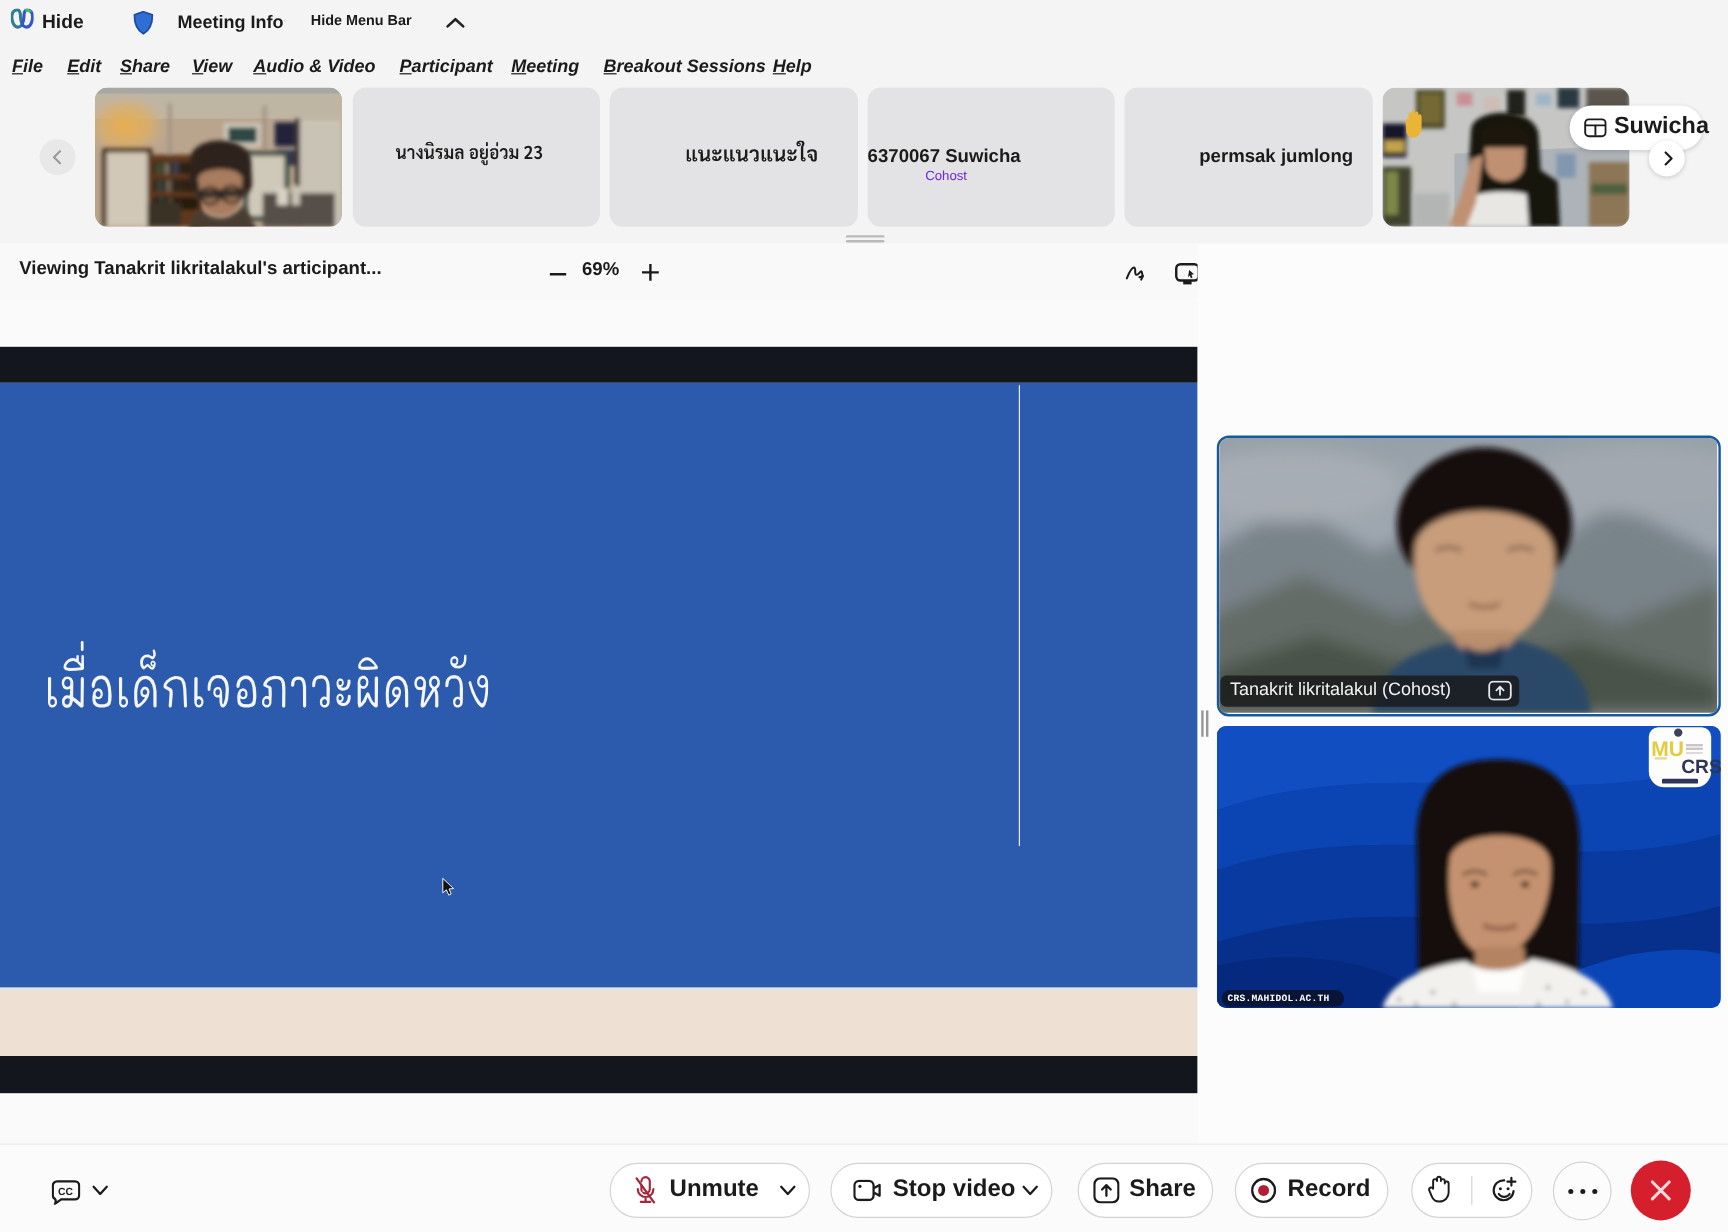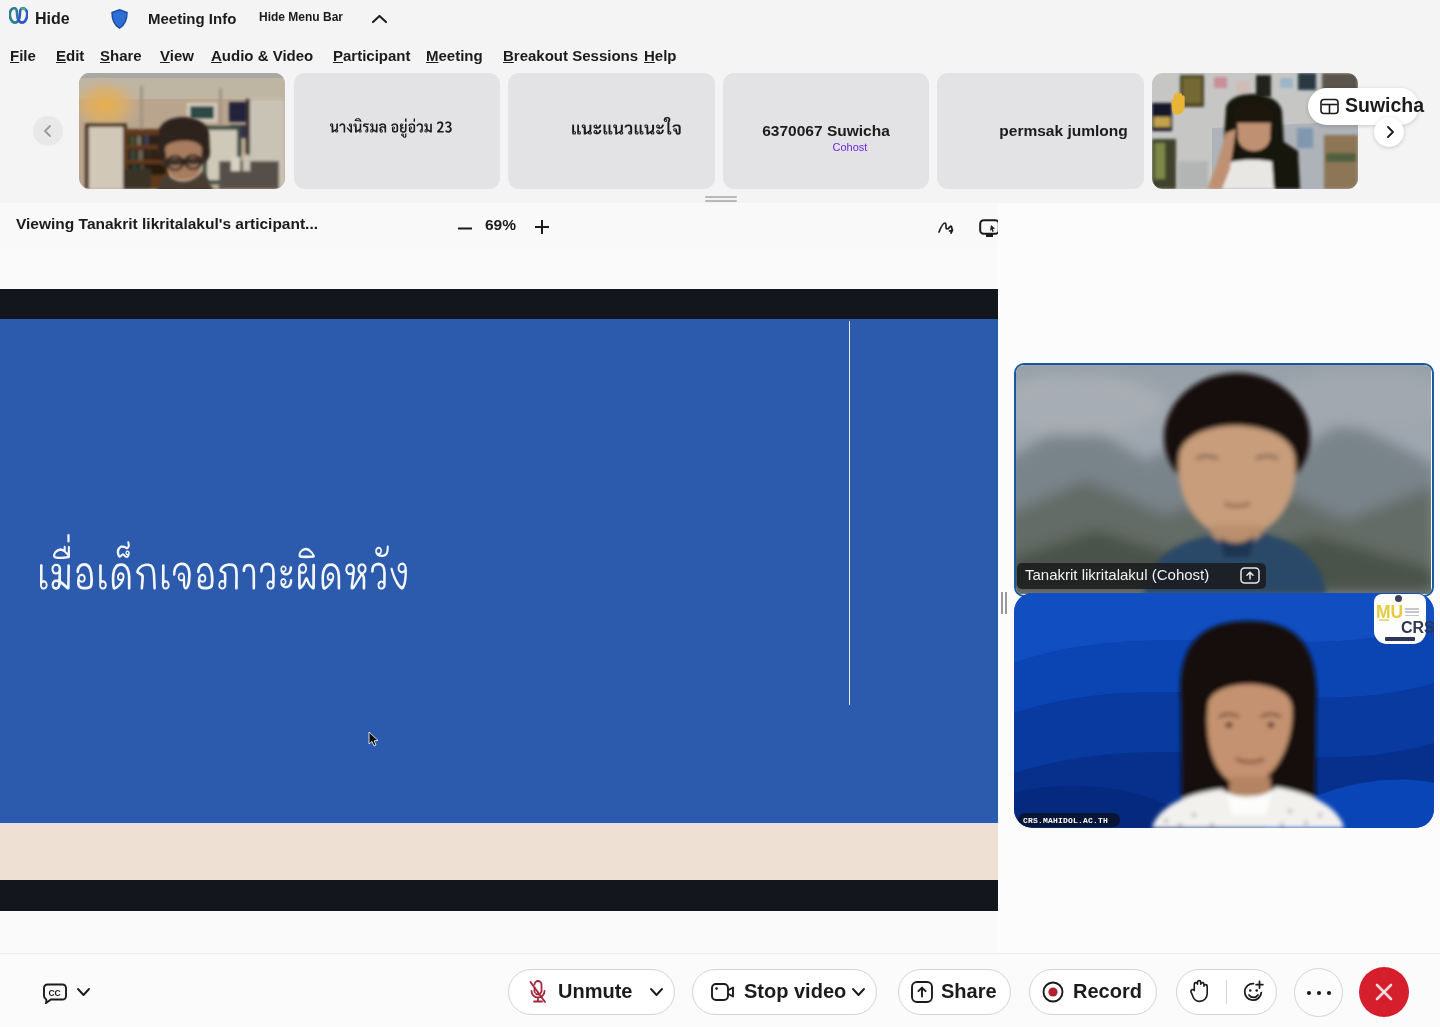--- a/index.html
+++ b/index.html
@@ -20,21 +20,21 @@
   <svg class="abs" style="left:111px;top:9px;" width="17" height="20" viewBox="0 0 17 20">
     <path d="M8.5 0.8 L16 3.5 C16 10 14 16 8.5 19.2 C3 16 1 10 1 3.5 Z" fill="#2f6fd3" stroke="#1b4ea6" stroke-width="1.5"></path>
   </svg>
   <span class="abs" style="left:148px;top:10px;font-size:15px;font-weight:700;">Meeting Info</span>
   <span class="abs" style="left:259px;top:10px;font-size:12px;font-weight:700;">Hide Menu Bar</span>
   <svg class="abs" style="left:371px;top:14px;" width="17" height="10" viewBox="0 0 17 10">
     <path d="M2 8 L8.5 2 L15 8" fill="none" stroke="#222" stroke-width="2.2" stroke-linecap="round" stroke-linejoin="round"></path>
   </svg>
 </div>
 
-<div class="abs" id="menubar" style="left:0;top:40px;width:1268px;height:33px;font-size:15px;font-weight:700;">
+<div class="abs" id="menubar" style="left:0;top:40px;width:1268px;height:33px;font-size:15px;font-weight:700;font-style:italic;">
   <span class="abs" style="left:10px;top:7px;"><u>F</u>ile</span>
   <span class="abs" style="left:56px;top:7px;"><u>E</u>dit</span>
   <span class="abs" style="left:100px;top:7px;"><u>S</u>hare</span>
   <span class="abs" style="left:160px;top:7px;"><u>V</u>iew</span>
   <span class="abs" style="left:211px;top:7px;"><u>A</u>udio &amp; Video</span>
   <span class="abs" style="left:333px;top:7px;"><u>P</u>articipant</span>
   <span class="abs" style="left:426px;top:7px;"><u>M</u>eeting</span>
   <span class="abs" style="left:503px;top:7px;"><u>B</u>reakout Sessions</span>
   <span class="abs" style="left:644px;top:7px;"><u>H</u>elp</span>
 </div>
@@ -105,21 +105,21 @@
   <div class="abs tileg" style="left:294px;top:0;width:206px;height:116px;border-radius:11px;background:#e3e3e5;"></div>
   <div class="abs tileg" style="left:508px;top:0;width:207px;height:116px;border-radius:11px;background:#e3e3e5;"></div>
   <div class="abs tileg" style="left:723px;top:0;width:206px;height:116px;border-radius:11px;background:#e3e3e5;"></div>
   <div class="abs tileg" style="left:937px;top:0;width:207px;height:116px;border-radius:11px;background:#e3e3e5;"></div>
   <div class="abs" id="tiletext1" style="left:330px;top:45px;"><svg width="122" height="20" viewBox="0 0 135.2 20.5" preserveAspectRatio="none">
         <path d="M34.8 4.0 32.2 3.4 27.5 3.2 27.2 3.0 27.7 1.5 29.0 0.4 31.8 0.1 33.8 1.2 34.6 2.8 34.8 4.0Z M84.8 3.8 83.1 3.8 83.2 0.4 84.8 0.5 84.8 3.8Z M94.0 3.9 92.6 3.8 92.8 0.4 94.2 0.5 94.2 3.8 94.0 3.9Z M33.2 2.5 32.2 1.5 31.0 1.1 30.0 1.2 28.9 2.0 33.2 2.5Z M126.0 14.8 118.7 14.8 118.8 13.2 122.0 10.2 123.1 8.5 123.6 7.0 123.3 5.8 122.2 5.2 120.8 5.4 119.5 6.5 119.2 6.3 118.4 5.5 119.0 4.6 120.0 3.9 122.0 3.5 123.5 3.7 124.8 4.4 125.3 5.2 125.6 7.0 125.1 8.8 123.8 10.8 121.5 13.2 126.0 13.4 126.0 14.8Z M132.5 14.8 131.0 15.0 129.5 14.8 128.5 14.3 127.5 13.2 128.5 12.2 129.8 13.1 131.2 13.3 132.2 12.9 132.9 12.0 132.8 11.0 132.2 10.1 131.2 9.7 129.6 9.5 129.8 8.1 131.2 8.0 132.3 7.2 132.6 6.5 132.4 5.8 131.5 5.2 130.2 5.2 128.5 6.2 127.5 5.2 128.2 4.4 129.8 3.7 131.2 3.5 133.2 4.0 134.1 4.8 134.6 6.0 134.1 7.8 132.8 8.8 134.6 10.2 134.9 11.5 134.9 12.5 133.9 14.0 132.5 14.8Z M0.0 6.6 0.5 5.9 1.8 5.5 2.5 5.6 3.3 6.2 3.6 7.2 3.8 12.9 6.5 11.3 6.9 10.8 7.0 5.8 8.8 5.7 8.8 10.5 8.2 11.8 9.1 12.8 9.1 13.8 8.8 14.4 8.0 14.9 6.8 14.9 5.9 14.2 5.5 13.4 3.5 14.9 1.8 14.8 1.8 9.0 0.8 8.6 0.0 7.8Z M16.8 14.9 15.1 14.8 15.1 8.2 14.8 7.4 13.5 6.9 12.5 7.4 11.8 8.5 10.5 8.5 10.3 8.2 10.8 6.8 11.8 5.9 13.5 5.5 15.0 5.7 16.5 6.8 16.9 8.0 16.8 14.9Z M24.2 14.9 22.6 14.8 18.4 10.2 19.2 9.1 22.5 12.6 22.6 12.5 22.7 9.0 21.2 8.4 20.8 7.2 20.9 6.5 22.0 5.6 23.5 5.7 24.4 6.8 24.5 14.8 24.2 14.9Z M34.2 14.8 32.5 14.8 31.9 14.2 31.5 13.4 29.5 14.9 27.7 14.8 27.7 9.0 26.5 8.5 25.9 7.8 25.9 6.8 26.4 6.0 27.0 5.6 28.2 5.6 29.4 6.5 29.8 12.9 32.0 11.6 32.9 10.8 32.9 5.8 34.7 5.8 34.7 10.2 34.2 11.8 34.8 12.2 35.2 13.2 34.9 14.2 34.2 14.8Z M41.5 14.8 39.8 14.9 38.9 13.8 39.2 12.2 40.7 11.5 40.5 9.8 39.2 9.2 36.5 8.8 36.4 8.5 36.9 6.5 38.0 5.6 39.0 5.5 41.5 5.9 42.2 5.5 43.2 5.8 42.8 6.8 42.0 7.3 39.2 6.9 38.5 7.2 38.3 7.5 41.2 8.4 42.4 9.2 42.5 13.2 42.3 14.0 41.5 14.8Z M52.5 14.9 51.0 14.8 48.5 13.3 47.8 14.4 47.0 14.9 45.5 14.9 45.0 14.5 44.4 13.2 44.7 12.2 45.2 11.6 46.3 11.2 46.3 9.0 45.0 8.5 44.4 7.8 44.4 6.8 45.0 5.9 46.2 5.5 47.5 6.0 48.1 7.2 48.1 11.5 50.8 12.9 50.9 5.8 52.7 5.8 52.7 14.8 52.5 14.9Z M62.0 14.9 60.4 14.8 60.4 10.8 59.5 9.9 58.5 9.7 57.2 10.1 56.7 11.2 56.8 11.6 57.8 11.9 58.4 12.5 58.6 13.2 58.3 14.2 57.8 14.8 57.0 15.0 56.0 14.9 55.4 14.5 54.9 13.0 54.9 10.5 55.4 9.5 56.5 8.7 57.5 8.4 59.0 8.4 60.2 9.0 60.4 8.8 60.2 7.6 59.0 7.0 57.0 7.2 56.0 8.1 54.5 8.1 54.4 7.8 54.6 7.0 55.5 6.2 56.8 5.7 59.5 5.6 60.5 5.9 61.8 6.8 62.2 8.5 62.2 14.8 62.0 14.9Z M73.5 14.8 70.5 14.9 69.5 14.4 68.7 13.5 68.6 9.8 69.0 9.2 69.8 8.7 71.0 8.7 71.8 9.2 72.1 9.8 71.8 11.2 70.3 12.0 70.5 13.0 72.5 13.5 73.5 13.1 73.7 12.5 73.7 8.5 73.2 7.4 71.8 6.9 71.0 7.0 70.0 7.4 69.2 8.2 67.8 8.1 68.2 6.9 69.5 6.0 70.8 5.6 73.0 5.6 74.2 6.2 75.3 7.2 75.6 8.5 75.5 13.0 75.0 14.0 73.5 14.8Z M83.0 14.8 81.8 15.0 79.8 14.8 78.5 14.3 77.7 13.5 77.6 11.0 78.4 10.0 77.6 9.0 77.4 7.5 77.9 6.2 78.8 5.7 80.2 5.6 81.2 6.5 81.3 7.0 80.9 8.0 80.2 8.4 79.2 8.5 79.2 8.8 79.8 9.3 81.7 9.5 81.5 10.7 80.0 10.8 79.4 11.2 79.6 13.0 80.0 13.3 81.2 13.6 82.5 13.3 83.0 12.5 83.1 5.8 84.9 5.8 84.8 13.0 84.2 14.1 83.0 14.8Z M92.5 14.8 91.0 15.0 89.2 14.8 87.7 13.8 87.4 12.8 87.4 10.0 87.8 9.2 88.8 8.7 89.8 8.7 90.4 9.0 90.9 9.5 91.0 10.2 90.5 11.5 89.1 12.0 89.4 13.0 90.8 13.6 91.5 13.5 92.2 13.2 92.6 12.5 92.6 8.2 92.0 7.3 90.8 6.9 89.8 7.0 89.0 7.4 88.2 8.2 86.8 8.2 86.7 7.8 87.2 6.8 88.5 5.9 89.5 5.6 91.8 5.6 93.2 6.2 94.1 7.0 94.4 8.5 94.3 13.2 93.5 14.3 92.5 14.8Z M101.8 14.9 100.0 14.8 99.2 13.5 99.5 12.2 101.1 11.5 101.1 8.5 100.7 7.5 99.2 6.9 98.2 7.3 97.5 8.5 96.0 8.5 95.8 8.2 96.2 7.0 97.5 5.9 99.2 5.5 100.8 5.7 101.8 6.1 102.6 7.0 102.9 8.2 102.9 13.2 102.3 14.5 101.8 14.9Z M112.8 14.9 111.2 14.9 108.5 13.2 108.0 14.2 107.2 14.9 105.8 14.9 105.0 14.4 104.6 13.8 104.7 12.5 105.2 11.7 106.4 11.2 106.4 9.0 105.2 8.6 104.6 7.8 104.5 6.8 105.0 6.0 106.2 5.5 107.0 5.6 107.8 6.1 108.2 7.2 108.2 11.5 111.0 12.8 111.1 5.8 112.9 5.8 112.8 14.9Z M80.0 7.5 80.3 7.0 80.0 6.5 79.0 6.6 78.9 7.2 79.2 7.5 80.0 7.5Z M2.0 7.8 2.3 7.2 2.1 6.8 1.5 6.5 1.1 6.8 1.0 7.6 1.5 7.9 2.0 7.8Z M22.9 7.8 23.2 7.2 23.0 6.8 22.5 6.5 22.0 6.7 21.8 7.5 22.2 7.8 22.9 7.8Z M27.9 7.8 28.3 7.2 28.1 6.8 27.5 6.5 27.0 6.7 27.0 7.6 27.9 7.8Z M46.4 7.8 46.8 7.2 46.6 6.8 46.0 6.5 45.5 6.8 45.5 7.6 46.0 7.9 46.4 7.8Z M106.6 7.8 106.9 7.2 106.8 6.8 106.2 6.5 105.8 6.6 105.5 7.0 105.6 7.5 106.0 7.8 106.6 7.8Z M70.9 10.8 71.2 10.2 71.0 9.8 70.5 9.6 70.0 9.7 69.8 10.2 70.0 10.8 70.9 10.8Z M89.8 10.8 90.1 10.2 89.8 9.7 89.0 9.6 88.7 10.0 89.0 10.9 89.8 10.8Z M46.7 13.8 46.9 12.8 46.2 12.4 45.8 12.6 45.5 13.2 45.7 13.8 46.7 13.8Z M106.9 13.8 107.1 13.2 107.0 12.8 106.2 12.4 105.7 12.8 105.9 13.8 106.9 13.8Z M8.0 13.8 8.0 12.9 7.5 12.7 6.8 13.0 6.7 13.5 7.0 13.9 8.0 13.8Z M33.9 13.8 34.1 13.2 33.8 12.8 33.2 12.7 32.8 13.0 32.7 13.5 33.0 13.9 33.9 13.8Z M41.1 13.8 41.1 13.0 40.8 12.7 40.2 12.7 39.8 13.0 40.0 13.8 40.5 14.0 41.1 13.8Z M57.5 13.8 57.6 13.2 57.2 12.7 56.8 12.6 56.3 13.0 56.2 13.5 56.5 13.9 57.5 13.8Z M101.4 13.8 101.6 13.2 101.2 12.7 100.8 12.6 100.2 13.0 100.1 13.5 100.5 13.9 101.4 13.8Z M83.5 20.3 81.2 20.1 80.6 19.5 80.5 18.7 79.1 18.2 78.7 17.2 79.1 16.2 80.2 15.8 81.4 16.2 81.8 17.0 81.9 19.0 82.5 19.3 83.3 18.8 83.3 16.0 84.7 16.0 84.6 19.5 83.5 20.3Z M80.3 17.8 80.6 17.5 80.6 17.0 80.0 16.6 79.5 17.2 79.8 17.7 80.3 17.8Z" fill="#1b1b1b" fill-rule="evenodd"></path>
       </svg></div>
   <div class="abs" id="tiletext2" style="left:572px;top:44px;"><svg width="109" height="18" viewBox="0 0 99.5 16.5" preserveAspectRatio="none">
         <path d="M87.6 0.0 88.9 0.5 89.8 1.8 89.8 2.8 88.9 5.0 88.9 12.8 90.2 13.3 90.8 14.5 90.3 15.8 89.5 16.2 87.8 15.8 87.1 14.8 87.1 5.2 88.1 2.5 88.0 1.8 87.0 1.2 85.6 1.5 86.8 2.2 87.1 3.0 86.8 4.0 86.0 4.5 84.5 4.4 83.7 3.2 83.7 2.2 84.4 0.8 85.9 0.0Z M85.9 3.5 86.1 3.0 85.8 2.6 85.2 2.5 84.9 2.8 85.0 3.6 85.9 3.5Z M2.8 16.1 1.2 16.1 0.6 15.8 0.1 15.0 0.2 6.9 1.9 7.0 1.9 12.8 3.2 13.4 3.8 14.5 3.3 15.8 2.8 16.1Z M7.5 16.0 5.8 16.1 5.1 15.8 4.7 15.0 4.8 6.9 6.4 7.0 6.4 12.8 7.8 13.3 8.3 14.5 8.1 15.2 7.5 16.0Z M17.2 16.0 15.5 16.0 14.9 15.5 14.5 14.6 12.5 16.1 10.7 16.0 10.7 10.2 9.5 9.8 8.9 9.0 8.9 8.0 9.4 7.2 10.0 6.9 11.2 6.9 12.4 7.8 12.8 14.2 15.0 12.9 15.9 12.0 15.9 7.0 17.7 7.0 17.7 11.5 17.2 13.0 17.8 13.5 18.2 14.5 17.9 15.5 17.2 16.0Z M24.0 10.8 21.8 10.8 20.5 10.3 19.6 9.2 19.6 8.2 20.0 7.5 21.2 6.9 22.5 7.2 23.1 8.0 23.2 9.5 24.5 8.8 25.0 7.0 26.8 6.9 26.3 9.0 25.5 10.0 24.0 10.8Z M31.5 16.1 29.8 16.1 28.9 15.0 28.7 7.0 29.0 6.9 30.6 7.0 30.6 12.8 32.0 13.4 32.4 14.5 32.3 15.2 31.5 16.1Z M36.0 16.1 34.2 16.0 33.4 15.0 33.3 7.0 33.5 6.9 35.1 7.0 35.1 12.8 36.5 13.4 37.0 14.5 36.8 15.2 36.0 16.1Z M45.8 16.1 44.2 16.1 43.5 15.4 43.2 14.7 42.5 15.0 41.2 16.1 39.4 16.0 39.4 10.2 38.2 9.8 37.7 9.2 37.6 8.0 38.1 7.2 38.8 6.9 40.0 6.9 41.1 7.8 41.2 14.0 41.5 14.1 43.8 12.8 44.5 12.0 44.6 7.0 46.4 7.0 46.4 12.0 45.9 13.0 46.6 13.8 46.9 14.5 46.5 15.5 45.8 16.1Z M53.8 16.1 52.2 16.1 51.7 15.8 51.2 14.8 51.4 13.8 51.8 13.3 53.1 12.8 53.1 9.8 52.8 8.8 52.2 8.4 51.2 8.2 50.2 8.6 49.5 9.7 48.0 9.7 47.9 9.5 48.4 8.0 49.5 7.1 51.5 6.8 52.8 6.9 54.0 7.5 54.6 8.2 54.9 9.5 54.9 14.5 54.6 15.5 53.8 16.1Z M60.0 16.1 58.2 16.1 57.3 15.0 57.2 6.9 59.0 7.0 59.0 12.8 60.5 13.5 60.9 14.5 60.6 15.5 60.0 16.1Z M64.5 16.1 62.8 16.1 61.9 15.2 61.7 14.2 61.8 6.9 63.5 7.0 63.5 12.8 65.0 13.4 65.4 14.5 65.3 15.2 64.5 16.1Z M74.2 16.1 72.8 16.1 72.0 15.5 71.5 14.7 69.5 16.1 67.9 16.0 67.9 10.2 66.8 9.9 66.2 9.2 66.0 8.1 66.5 7.2 67.2 6.9 68.5 6.9 69.5 7.8 69.8 14.2 72.8 12.2 73.1 11.5 73.1 7.0 74.9 7.0 74.9 11.8 74.3 13.0 75.1 13.8 75.3 14.5 74.8 15.8 74.2 16.1Z M81.0 10.8 78.8 10.8 77.3 10.0 76.7 8.8 77.1 7.5 78.2 6.9 79.5 7.1 80.1 7.8 80.2 9.5 81.0 9.3 81.6 8.8 82.2 6.9 83.9 7.0 83.8 8.0 83.1 9.5 82.2 10.3 81.0 10.8Z M98.0 16.1 96.2 16.2 95.3 15.8 94.7 14.8 94.5 13.5 93.0 13.0 92.4 12.2 92.4 11.2 92.8 10.7 93.8 10.2 94.7 10.2 95.6 11.0 96.3 14.5 96.8 14.8 97.4 14.5 97.3 9.0 96.2 8.2 95.2 8.2 94.2 8.5 93.2 9.5 91.8 9.5 91.7 9.0 92.2 8.0 93.2 7.2 95.5 6.8 97.0 6.9 98.2 7.4 99.0 8.3 99.2 9.5 99.2 14.2 98.8 15.5 98.0 16.1Z M10.9 9.0 11.3 8.5 11.1 8.0 10.5 7.8 10.0 8.0 10.0 8.9 10.9 9.0Z M21.8 9.2 22.1 8.5 21.8 8.0 21.2 7.9 20.7 8.5 20.8 8.9 21.2 9.4 21.8 9.2Z M39.6 9.0 39.9 8.5 39.8 8.0 39.2 7.8 38.8 7.9 38.6 8.8 39.0 9.1 39.6 9.0Z M68.1 9.0 68.4 8.5 68.2 8.1 67.8 7.8 67.2 7.9 67.0 8.2 67.0 8.8 67.5 9.1 68.1 9.0Z M78.9 9.2 79.1 9.0 79.1 8.2 78.8 7.9 78.2 7.9 77.9 8.2 77.9 9.0 78.2 9.3 78.9 9.2Z M94.3 12.2 94.6 11.8 94.5 11.3 94.0 11.0 93.5 11.2 93.4 12.0 93.8 12.3 94.3 12.2Z M23.8 15.8 22.0 15.8 20.2 15.1 19.6 14.0 19.7 13.0 20.0 12.5 21.2 11.9 22.5 12.2 23.1 13.0 23.2 14.5 24.5 13.7 25.0 12.0 26.8 11.9 26.6 13.2 26.1 14.2 25.0 15.3 23.8 15.8Z M80.8 15.8 79.0 15.8 77.6 15.2 76.8 14.0 76.9 12.8 78.0 12.0 79.5 12.1 80.3 13.2 80.2 14.5 81.6 13.8 82.2 11.8 83.8 11.8 83.8 13.0 83.0 14.5 82.0 15.4 80.8 15.8Z M21.6 14.2 22.0 14.0 22.0 13.2 21.2 12.9 20.8 13.2 20.7 13.8 21.0 14.2 21.6 14.2Z M78.8 14.2 79.1 14.0 79.1 13.2 78.8 12.9 78.2 12.9 77.9 13.2 77.9 14.0 78.8 14.2Z M2.6 15.0 2.8 14.5 2.5 14.0 1.8 13.9 1.4 14.2 1.4 14.8 1.8 15.2 2.6 15.0Z M7.2 15.0 7.3 14.5 7.0 14.0 6.5 13.9 6.0 14.2 5.9 14.8 6.2 15.1 7.2 15.0Z M16.9 15.0 17.1 14.5 16.8 14.1 16.2 13.9 15.8 14.3 15.7 14.8 16.0 15.1 16.9 15.0Z M31.3 15.0 31.5 14.5 31.1 14.0 30.5 13.9 30.1 14.2 30.2 15.1 30.8 15.2 31.3 15.0Z M35.9 15.0 36.0 14.5 35.7 14.0 35.0 13.9 34.6 14.2 34.8 15.0 35.2 15.2 35.9 15.0Z M45.6 15.0 45.8 14.5 45.5 14.1 45.0 13.9 44.4 14.2 44.5 15.0 45.0 15.2 45.6 15.0Z M53.4 15.0 53.6 14.5 53.2 14.0 52.8 13.9 52.3 14.2 52.2 14.8 52.5 15.1 53.4 15.0Z M59.8 15.0 59.9 14.2 59.5 13.9 59.0 13.9 58.6 14.2 58.8 15.1 59.2 15.2 59.8 15.0Z M64.3 15.0 64.4 14.2 64.0 13.9 63.5 13.9 63.1 14.2 63.2 15.1 63.8 15.2 64.3 15.0Z M74.1 15.0 74.0 14.1 73.5 13.9 72.9 14.2 73.0 15.1 73.5 15.2 74.1 15.0Z M89.7 15.0 89.8 14.5 89.5 14.0 89.0 13.9 88.5 14.2 88.4 14.8 88.8 15.1 89.7 15.0Z" fill="#1b1b1b" fill-rule="evenodd"></path>
       </svg></div>
-  <div class="abs" style="left:723px;top:0;width:206px;height:116px;text-align:center;">
+  <div class="abs" style="left:723px;top:0;width:206px;height:116px;">
     <div style="margin-top:49px;font-size:15.5px;font-weight:700;">6370067 Suwicha</div>
     <div style="margin-top:1px;font-size:11px;color:#6d28d9;margin-left:48px;">Cohost</div>
   </div>
   <div class="abs" style="left:937px;top:0;width:207px;height:116px;text-align:center;padding-left:46px;">
     <div style="margin-top:49px;font-size:15.5px;font-weight:700;">permsak jumlong</div>
   </div>
 
   <div class="abs" style="left:1152px;top:0;width:206px;height:116px;border-radius:11px;overflow:hidden;" id="thumb2">
   <svg width="206" height="116" viewBox="0 0 206 116">
     <defs>
@@ -250,21 +250,21 @@
       <path d="M204 172 C212 180 230 180 238 170 L234 192 L208 192 Z" fill="#1c3551"></path>
     </g>
   </svg></div>
   <div class="abs" style="left:19px;top:360px;width:249px;height:26px;background:rgba(26,26,28,.84);border-radius:5px;"></div>
   <span class="abs" style="left:27px;top:363px;font-size:15px;color:#f2f2f2;">Tanakrit likritalakul (Cohost)</span>
   <svg class="abs" style="left:242px;top:364px;" width="20" height="17" viewBox="0 0 20 17">
     <rect x="1" y="1" width="18" height="15" rx="3.5" fill="none" stroke="#e8e8e8" stroke-width="1.5"></rect>
     <path d="M10 12 V5.5 M7 8.3 L10 5.3 L13 8.3" fill="none" stroke="#e8e8e8" stroke-width="1.5" stroke-linecap="round" stroke-linejoin="round"></path>
   </svg>
 
-  <div class="abs" style="left:16px;top:390px;width:420px;height:235px;border-radius:19px;overflow:hidden;" id="video2">
+  <div class="abs" style="left:16px;top:402px;width:420px;height:235px;border-radius:8px;overflow:hidden;" id="video2">
   <svg width="420" height="235" viewBox="0 0 420 235">
     <defs>
           <filter id="b4" x="-20%" y="-20%" width="140%" height="140%">
             <feGaussianBlur stdDeviation="2"></feGaussianBlur>
           </filter>
         </defs>
     <rect width="420" height="235" fill="#0a3dae"></rect>
     <g opacity="0.9">
       <path d="M0 0 L420 0 L420 30 C300 75 140 20 0 70 Z" fill="#1150c4"></path>
       <path d="M0 70 C140 20 300 75 420 30 L420 90 C290 130 150 70 0 120 Z" fill="#0c46b4"></path>

